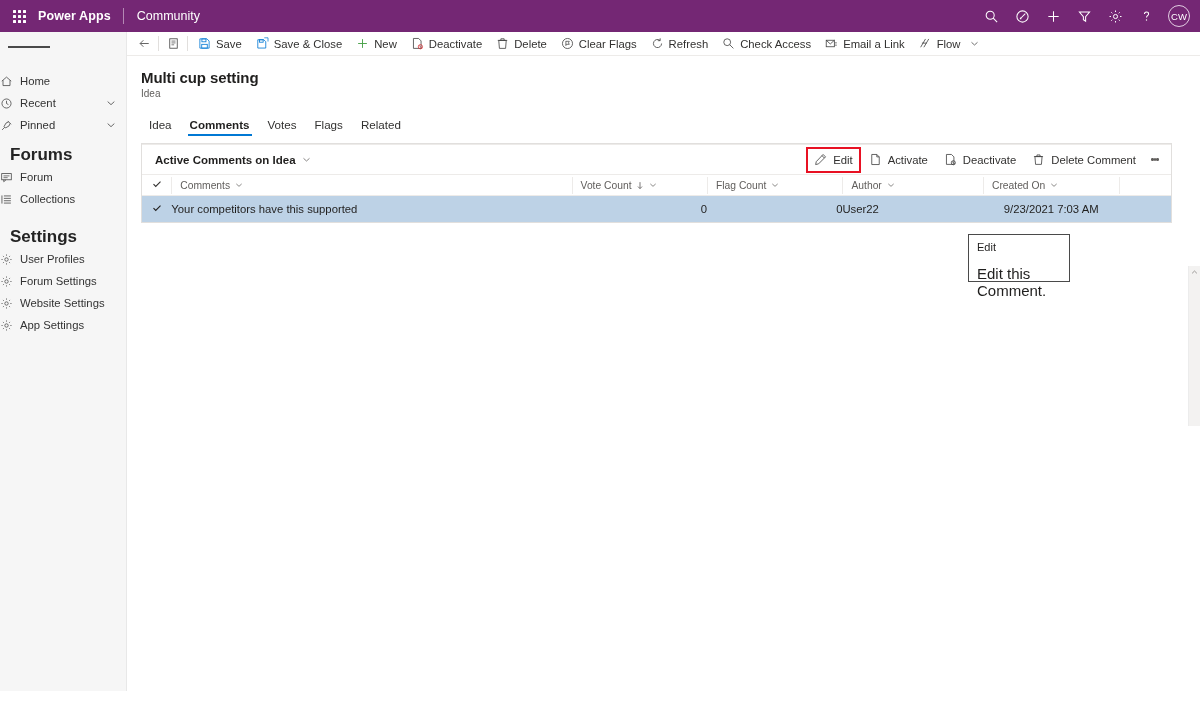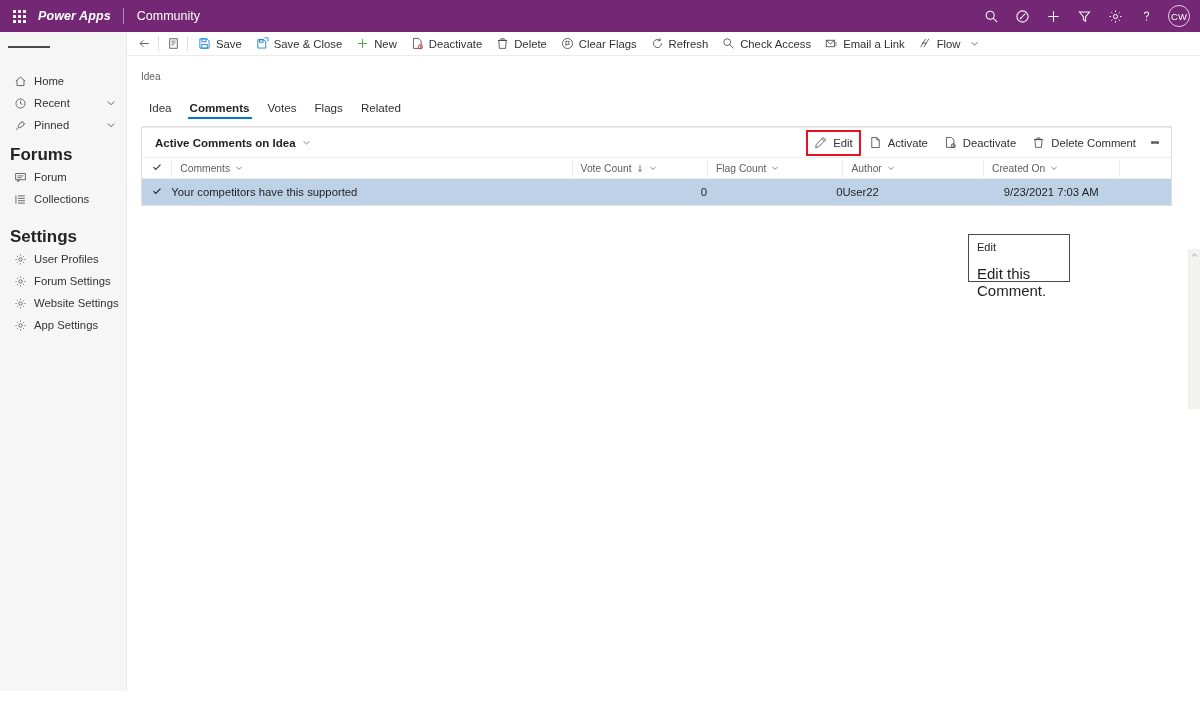--- a/index.html
+++ b/index.html
@@ -12,21 +12,21 @@
   }
 
   
   .appbar {
     height:32px; background:#742774; color:#fff;
     display:flex; align-items:center; position:relative;
   }
   .waffle { width:38px; display:flex; align-items:center; justify-content:center; cursor:pointer; }
   .waffle-grid { display:grid; grid-template-columns:repeat(3,3px); grid-template-rows:repeat(3,3px); gap:2px; }
   .waffle-grid i { width:3px; height:3px; background:#fff; display:block; border-radius:0.5px; }
-  .brand { font-size:12.5px; font-weight:bold; letter-spacing:.1px; padding-right:12px;font-style:italic; }
+  .brand { font-size:12.5px; font-weight:bold; letter-spacing:.1px; padding-right:12px; }
   .brand-sep { width:1px; height:16px; background:#b488b4; }
   .brand-sub { font-size:12.5px; padding-left:13px; font-weight:normal; }
   .appbar-right { margin-left:auto; display:flex; align-items:center; height:32px; padding-right:8px; }
   .ab-icon {
     width:31px; height:32px; display:flex; align-items:center; justify-content:center;
     cursor:pointer;
   }
   .ab-icon svg { display:block; }
   .avatar {
     width:22px; height:22px; border-radius:50%; border:1px solid #e3cde3;
@@ -38,21 +38,21 @@
   .shell { display:flex; height:681px; }
 
   
   .sidebar {
     width:127px; background:#f6f6f6; border-right:1px solid #e8e8e8;
     height:659px; flex:none; position:relative;
   }
   .hamburger { height:30px; display:flex; align-items:center; padding-left:8px; cursor:pointer; }
   .hamburger span { display:block; width:14px; height:1.5px; background:#4a4a4a; margin:2px 0; }
   .nav-item {
-    display:flex; align-items:center; height:22px; padding-left:14px;
+    display:flex; align-items:center; height:22px; padding-left:0;
     font-size:11.3px; color:#333; cursor:pointer; position:relative;
   }
   .nav-ico { width:20px; display:flex; align-items:center; justify-content:flex-start; flex:none; }
   .nav-label { white-space:nowrap; }
   .nav-chev { position:absolute; right:10px; top:6px; }
   .nav-group {
     font-size:17px; font-weight:bold; color:#242424;
     padding:0 0 0 10px; height:22px; display:flex; align-items:center;
   }
   .sb-gap-s { height:8px; }
@@ -458,20 +458,21 @@
         <span>Flow</span>
       </div>
       <div class="cmd-caret">
         <svg width="9" height="9" viewBox="0 0 12 12" fill="none" stroke="#424242" stroke-width="1">
             <path d="M2 4.4 L6 8 L10 4.4"></path>
           </svg>
       </div>
     </div>
 
     <div class="titlewrap">
+      <div class="rec-title">Multi cup setting</div>
       <div class="rec-sub">Idea</div>
     </div>
 
     <div class="tabs">
       <div class="tab">Idea</div>
       <div class="tab active">Comments</div>
       <div class="tab">Votes</div>
       <div class="tab">Flags</div>
       <div class="tab">Related</div>
     </div>

